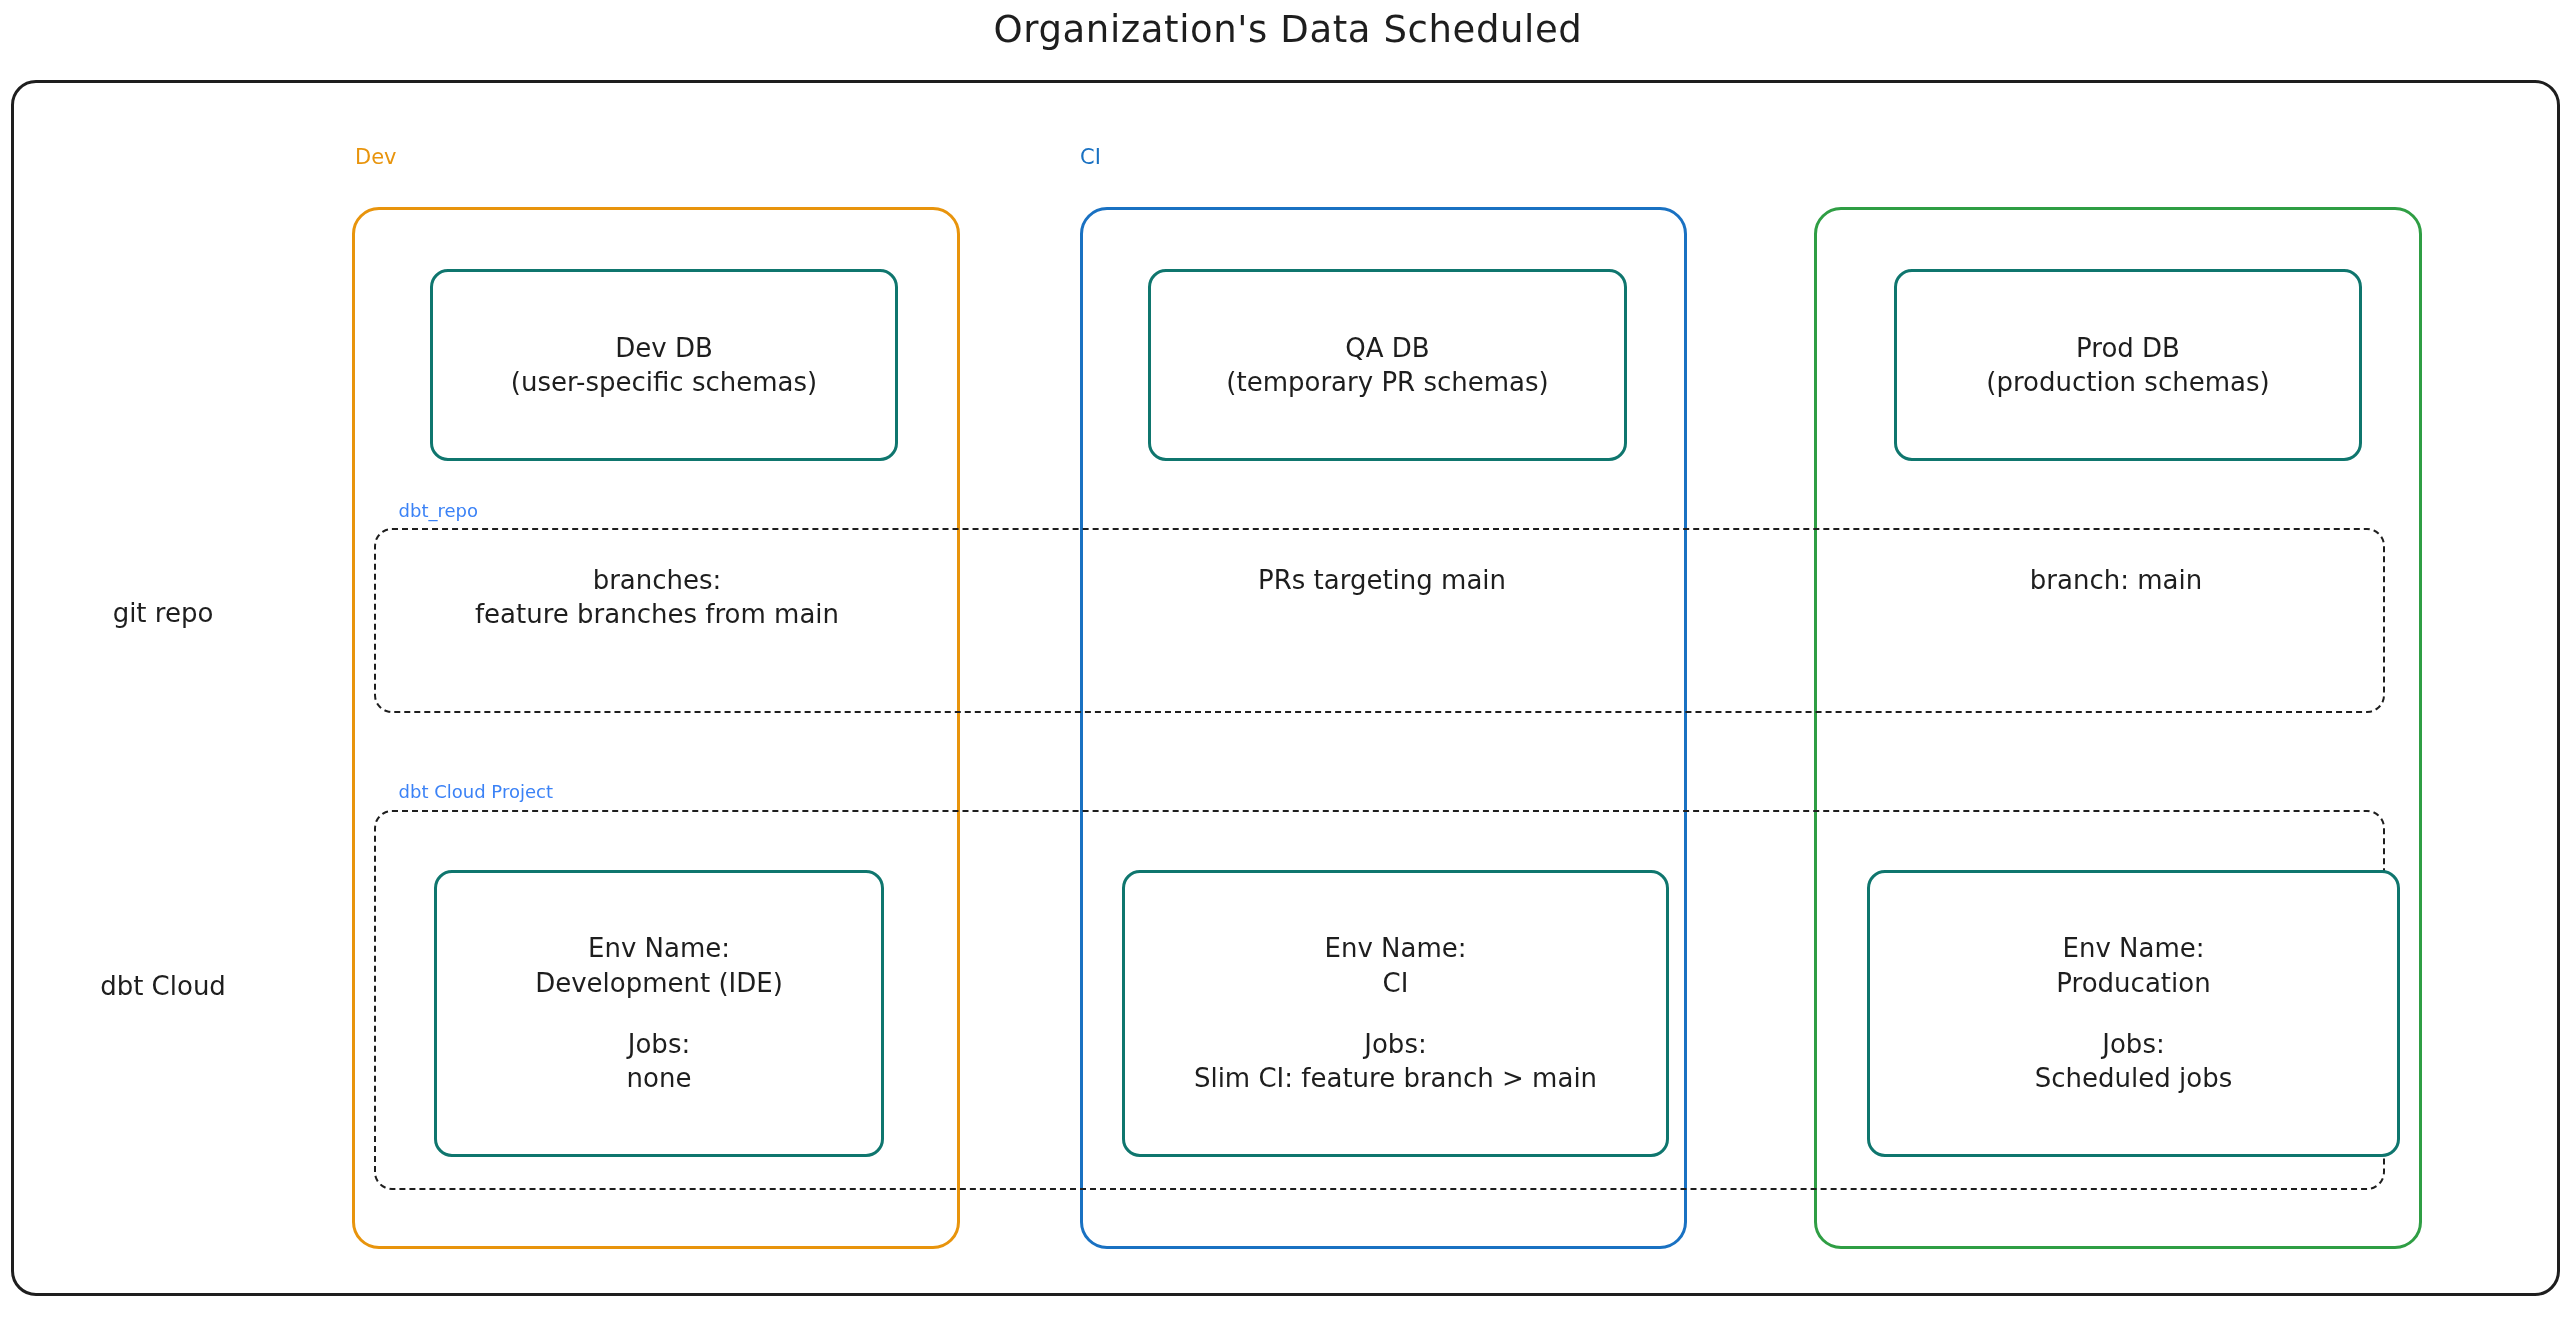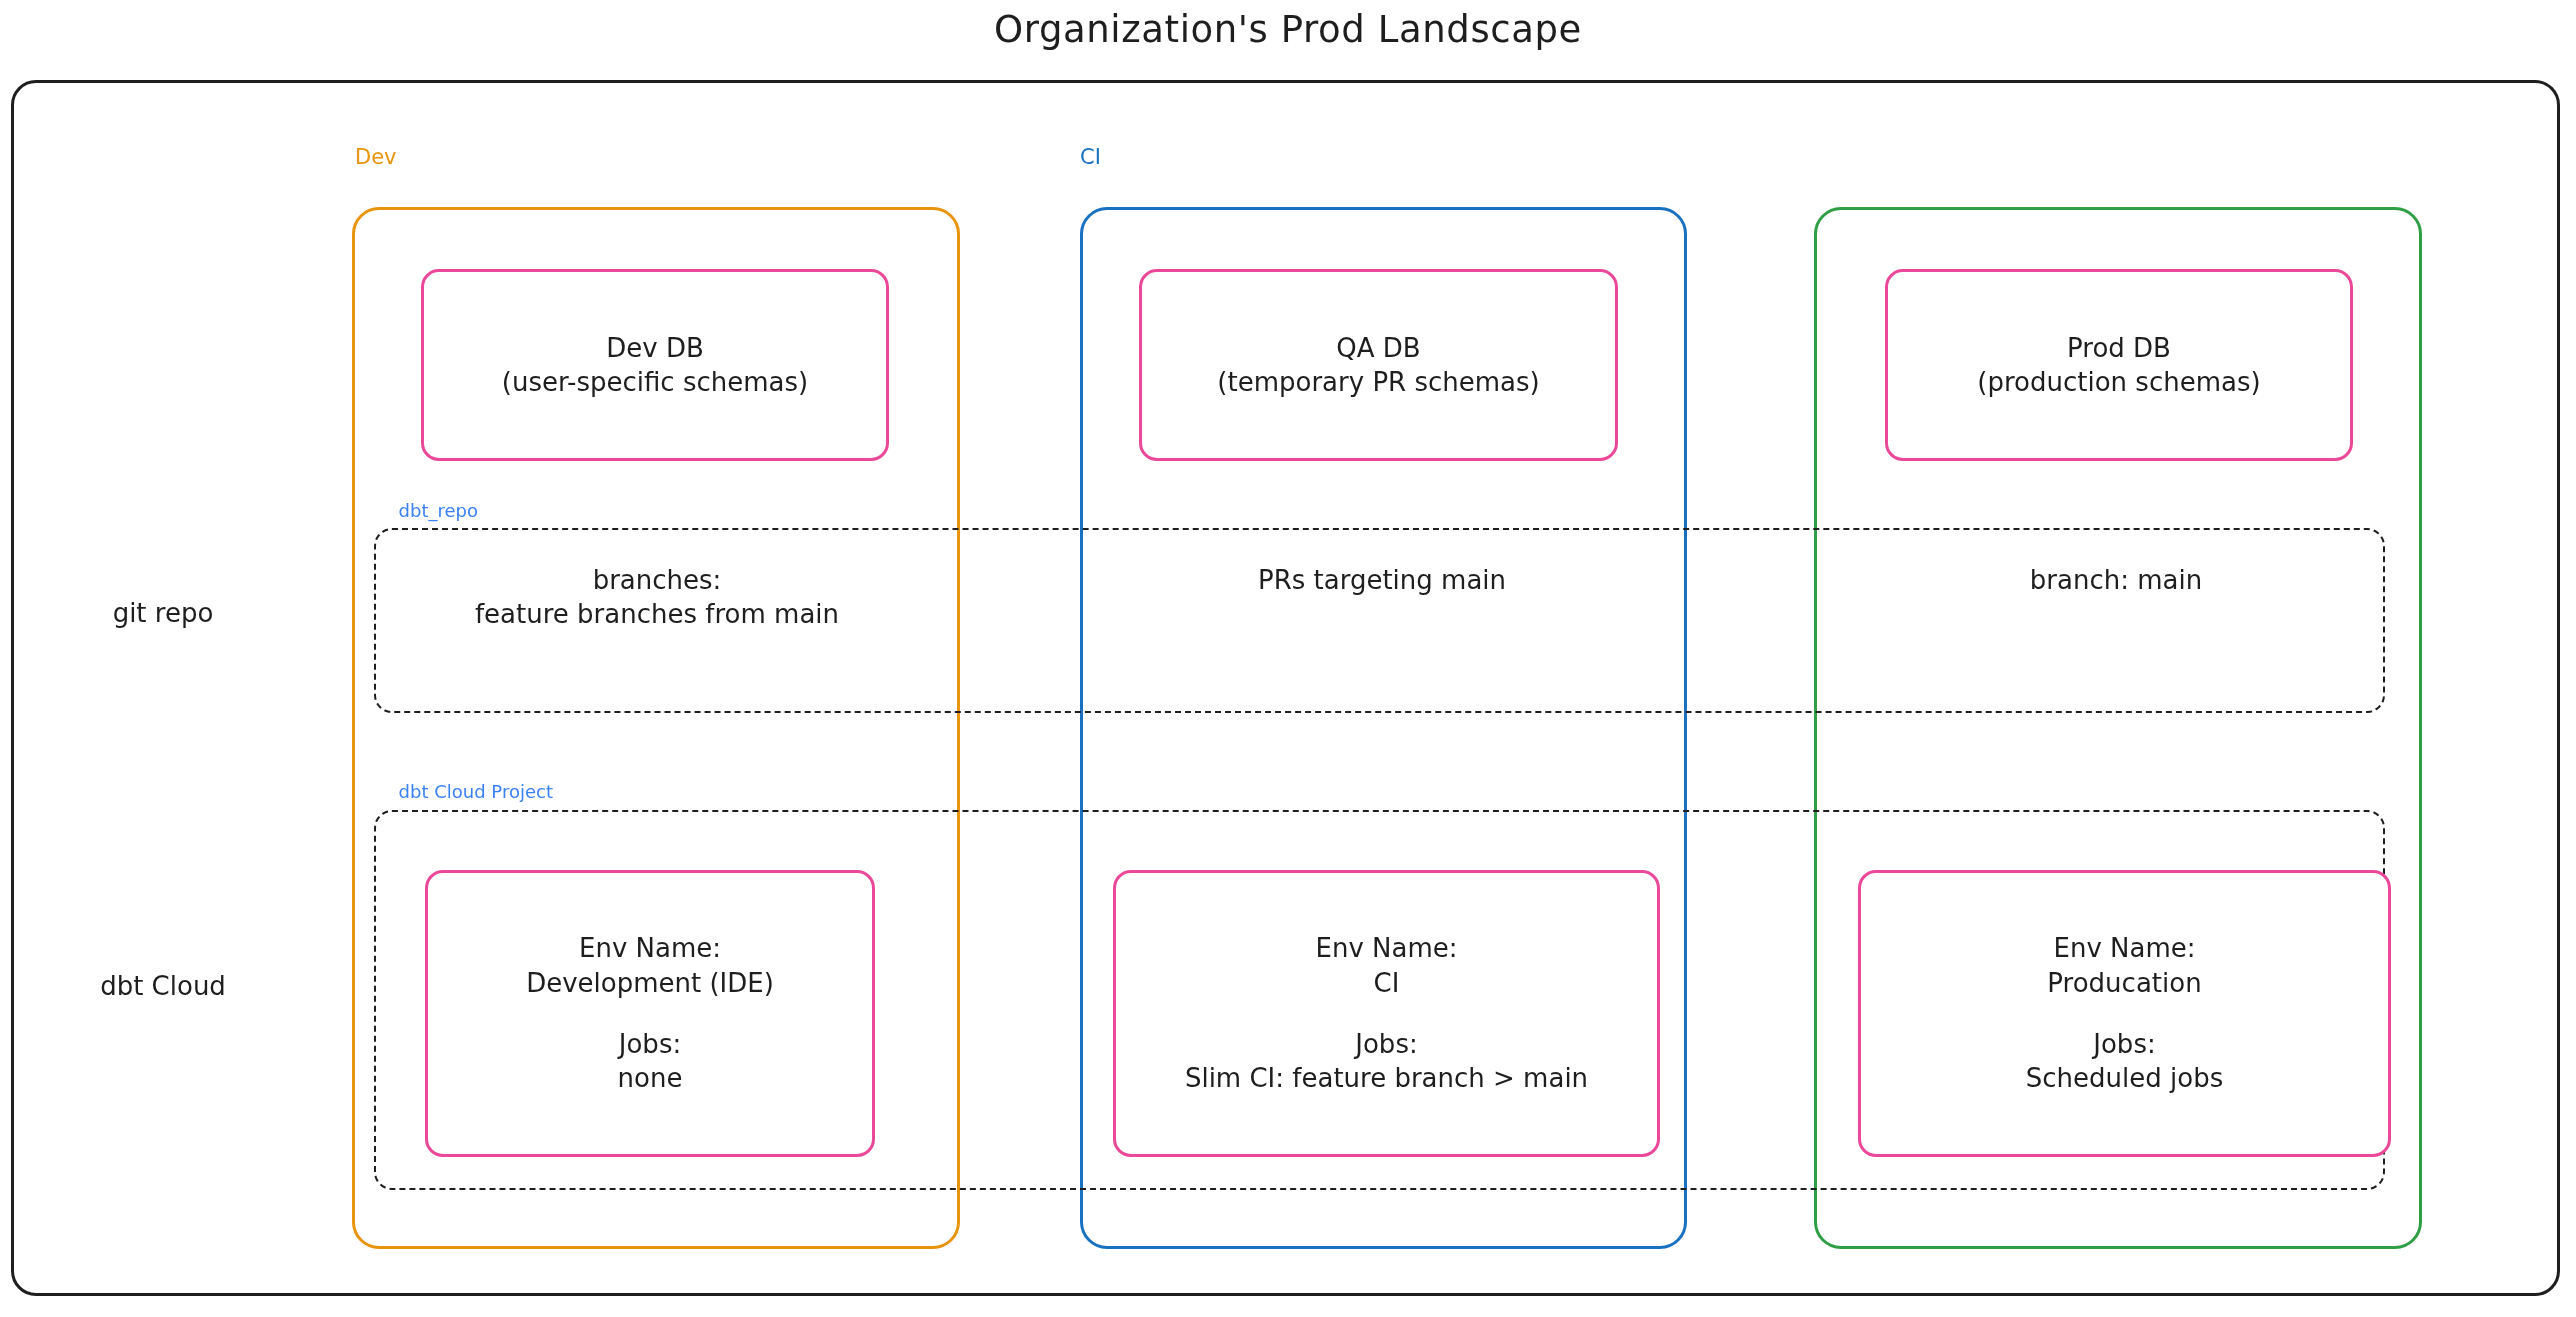--- a/index.html
+++ b/index.html
@@ -110,34 +110,35 @@
     white-space: nowrap;
     background: #ffffff;
     padding: 0 3.6px;
   }
   .dashed-group-label.repo  { left: 395px; top: 500px; }
   .dashed-group-label.cloud { left: 395px; top: 781px; }
 
   
   .node-box {
     position: absolute;
-    border: 3px solid #ec4899;
+    border: 3px solid #0f766e;
     border-radius: 18px;
     box-sizing: border-box;
     background: #ffffff;
     display: flex;
     flex-direction: column;
     align-items: center;
     justify-content: center;
     text-align: center;
     font-size: 26px;
     line-height: 1.32;
     color: #1e1e1e;
     white-space: pre-line;
     padding: 6px 10.7px;
+    margin-left: 9px;
   }
 
   
   .node-box.db { top: 269px; height: 192px; }
   .node-box.db.dev  { left: 421px;  width: 468px; }
   .node-box.db.ci   { left: 1139px; width: 479px; }
   .node-box.db.prod { left: 1885px; width: 468px; }
 
   
   .node-box.env { top: 870px; height: 287px; }
@@ -160,21 +161,21 @@
   }
   .git-text.dev  { left: 367px;  width: 580px; }
   .git-text.ci   { left: 1089px; width: 586px; }
   .git-text.prod { left: 1823px; width: 586px; }
 </style>
 </head>
 <body>
 
 <div id="canvas">
 
-  <div class="diagram-title">Organization's Prod Landscape</div>
+  <div class="diagram-title">Organization's Data Scheduled</div>
 
   <div class="outer-frame"></div>
 
   <div class="env-header dev">Dev</div>
   <div class="env-header ci">CI</div>
 
   <div class="env-column dev"></div>
   <div class="env-column ci"></div>
   <div class="env-column prod"></div>
 

